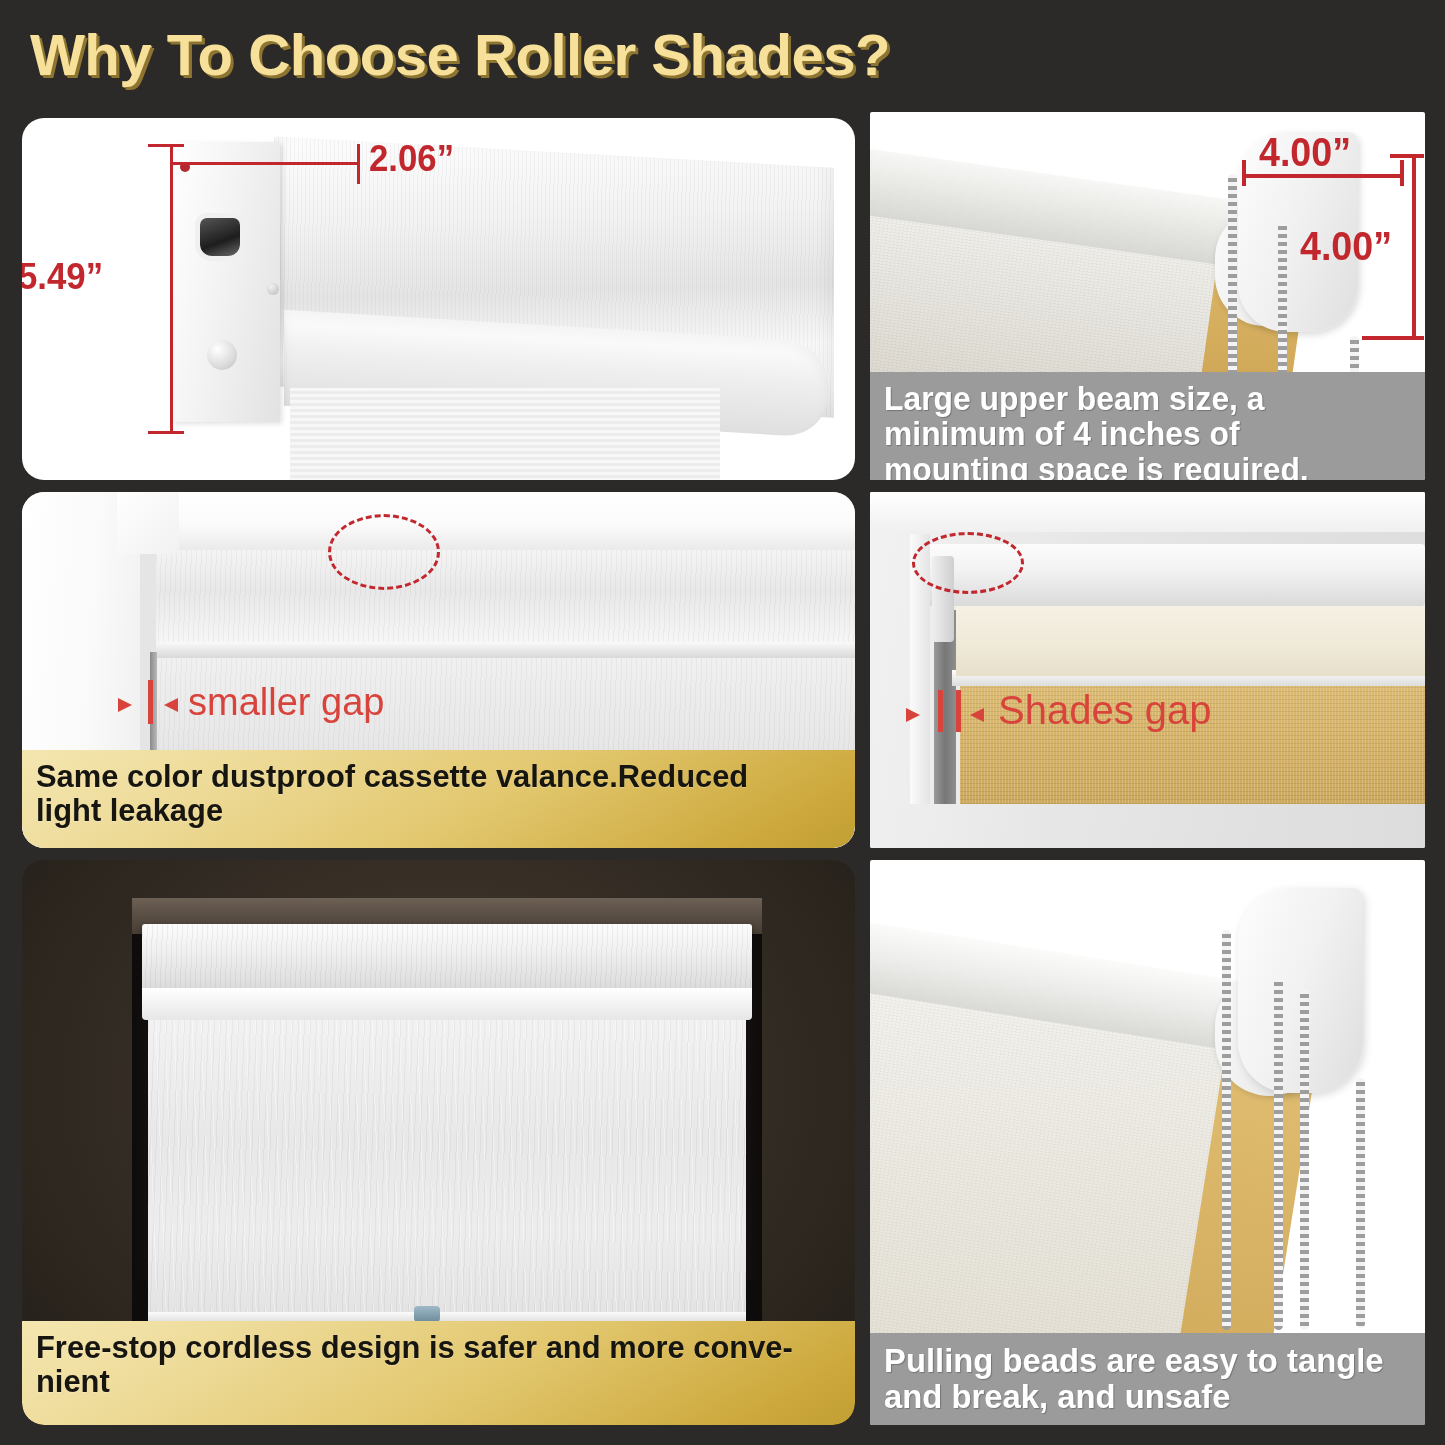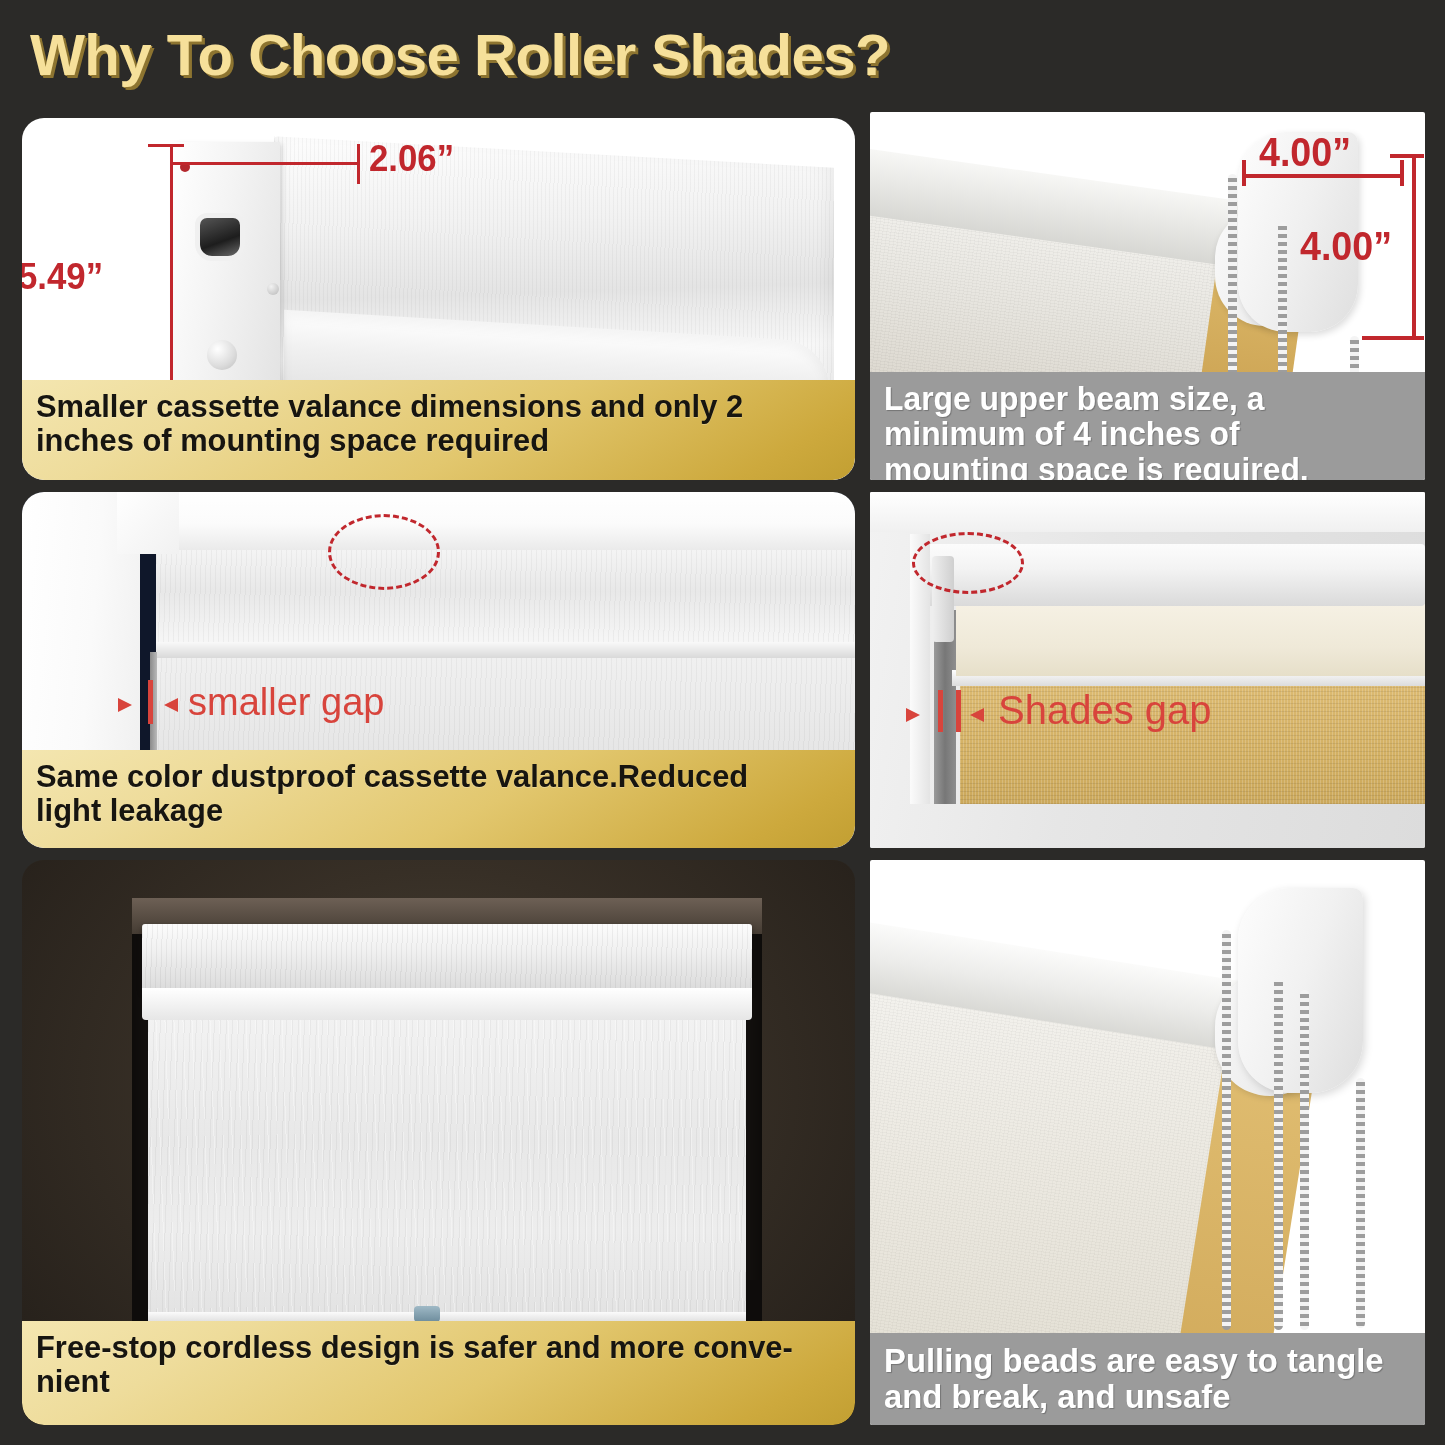--- a/index.html
+++ b/index.html
@@ -160,21 +160,21 @@
     border-radius:50px;
     box-shadow:1px 2px 6px rgba(0,0,0,.12);
   }
   .chain{
     position:absolute; width:9px;
     background:repeating-linear-gradient(180deg,#f4f4f4 0 4px,#9d9d9d 4px 8px);
     border-radius:5px;
   }
 
   
-  #p3{ left:22px; top:492px; width:833px; height:356px; background:#0f172a; }
+  #p3{ left:22px; top:492px; width:833px; height:356px; background:#e5e5e5; }
   #p3 .frameL{
     position:absolute; left:0; top:0; width:118px; height:100%;
     background:linear-gradient(95deg,#ffffff 0%,#fafafa 55%,#efefef 100%);
   }
   #p3 .frameTop{
     position:absolute; left:95px; top:0; width:738px; height:58px;
     background:linear-gradient(180deg,#ffffff 0%,#fbfbfb 55%,#eaeaea 100%);
   }
   #p3 .bevel{
     position:absolute; left:95px; top:0; width:62px; height:62px;
@@ -381,23 +381,20 @@
 
     <div class="ln" style="left:148px;top:44px;width:190px;height:3px;"></div>
     <div class="ln" style="left:148px;top:26px;width:3px;height:26px;"></div>
     <div class="ln" style="left:335px;top:26px;width:3px;height:40px;"></div>
     <div class="dimtxt" style="left:347px;top:20px;font-size:37px;">2.06”</div>
 
     <div class="ln" style="left:148px;top:26px;width:3px;height:290px;"></div>
     <div class="ln" style="left:126px;top:26px;width:36px;height:3px;"></div>
     <div class="ln" style="left:126px;top:313px;width:36px;height:3px;"></div>
     <div class="dimtxt" style="left:-4px;top:138px;font-size:37px;">5.49”</div>
-  </div>
-  <div class="cap cap-gold" style="height:100px;font-size:32px;">
-    <span>Smaller cassette valance dimensions and only 2 inches of mounting space required</span>
   </div>
 </div>
 
 <div class="panel neg" id="p2">
   <div class="photo">
     <div class="sheer"></div>
     <div class="tanband"></div>
     <div class="roll"></div>
     <div class="bracket2"></div>
     <div class="bracket"></div>

